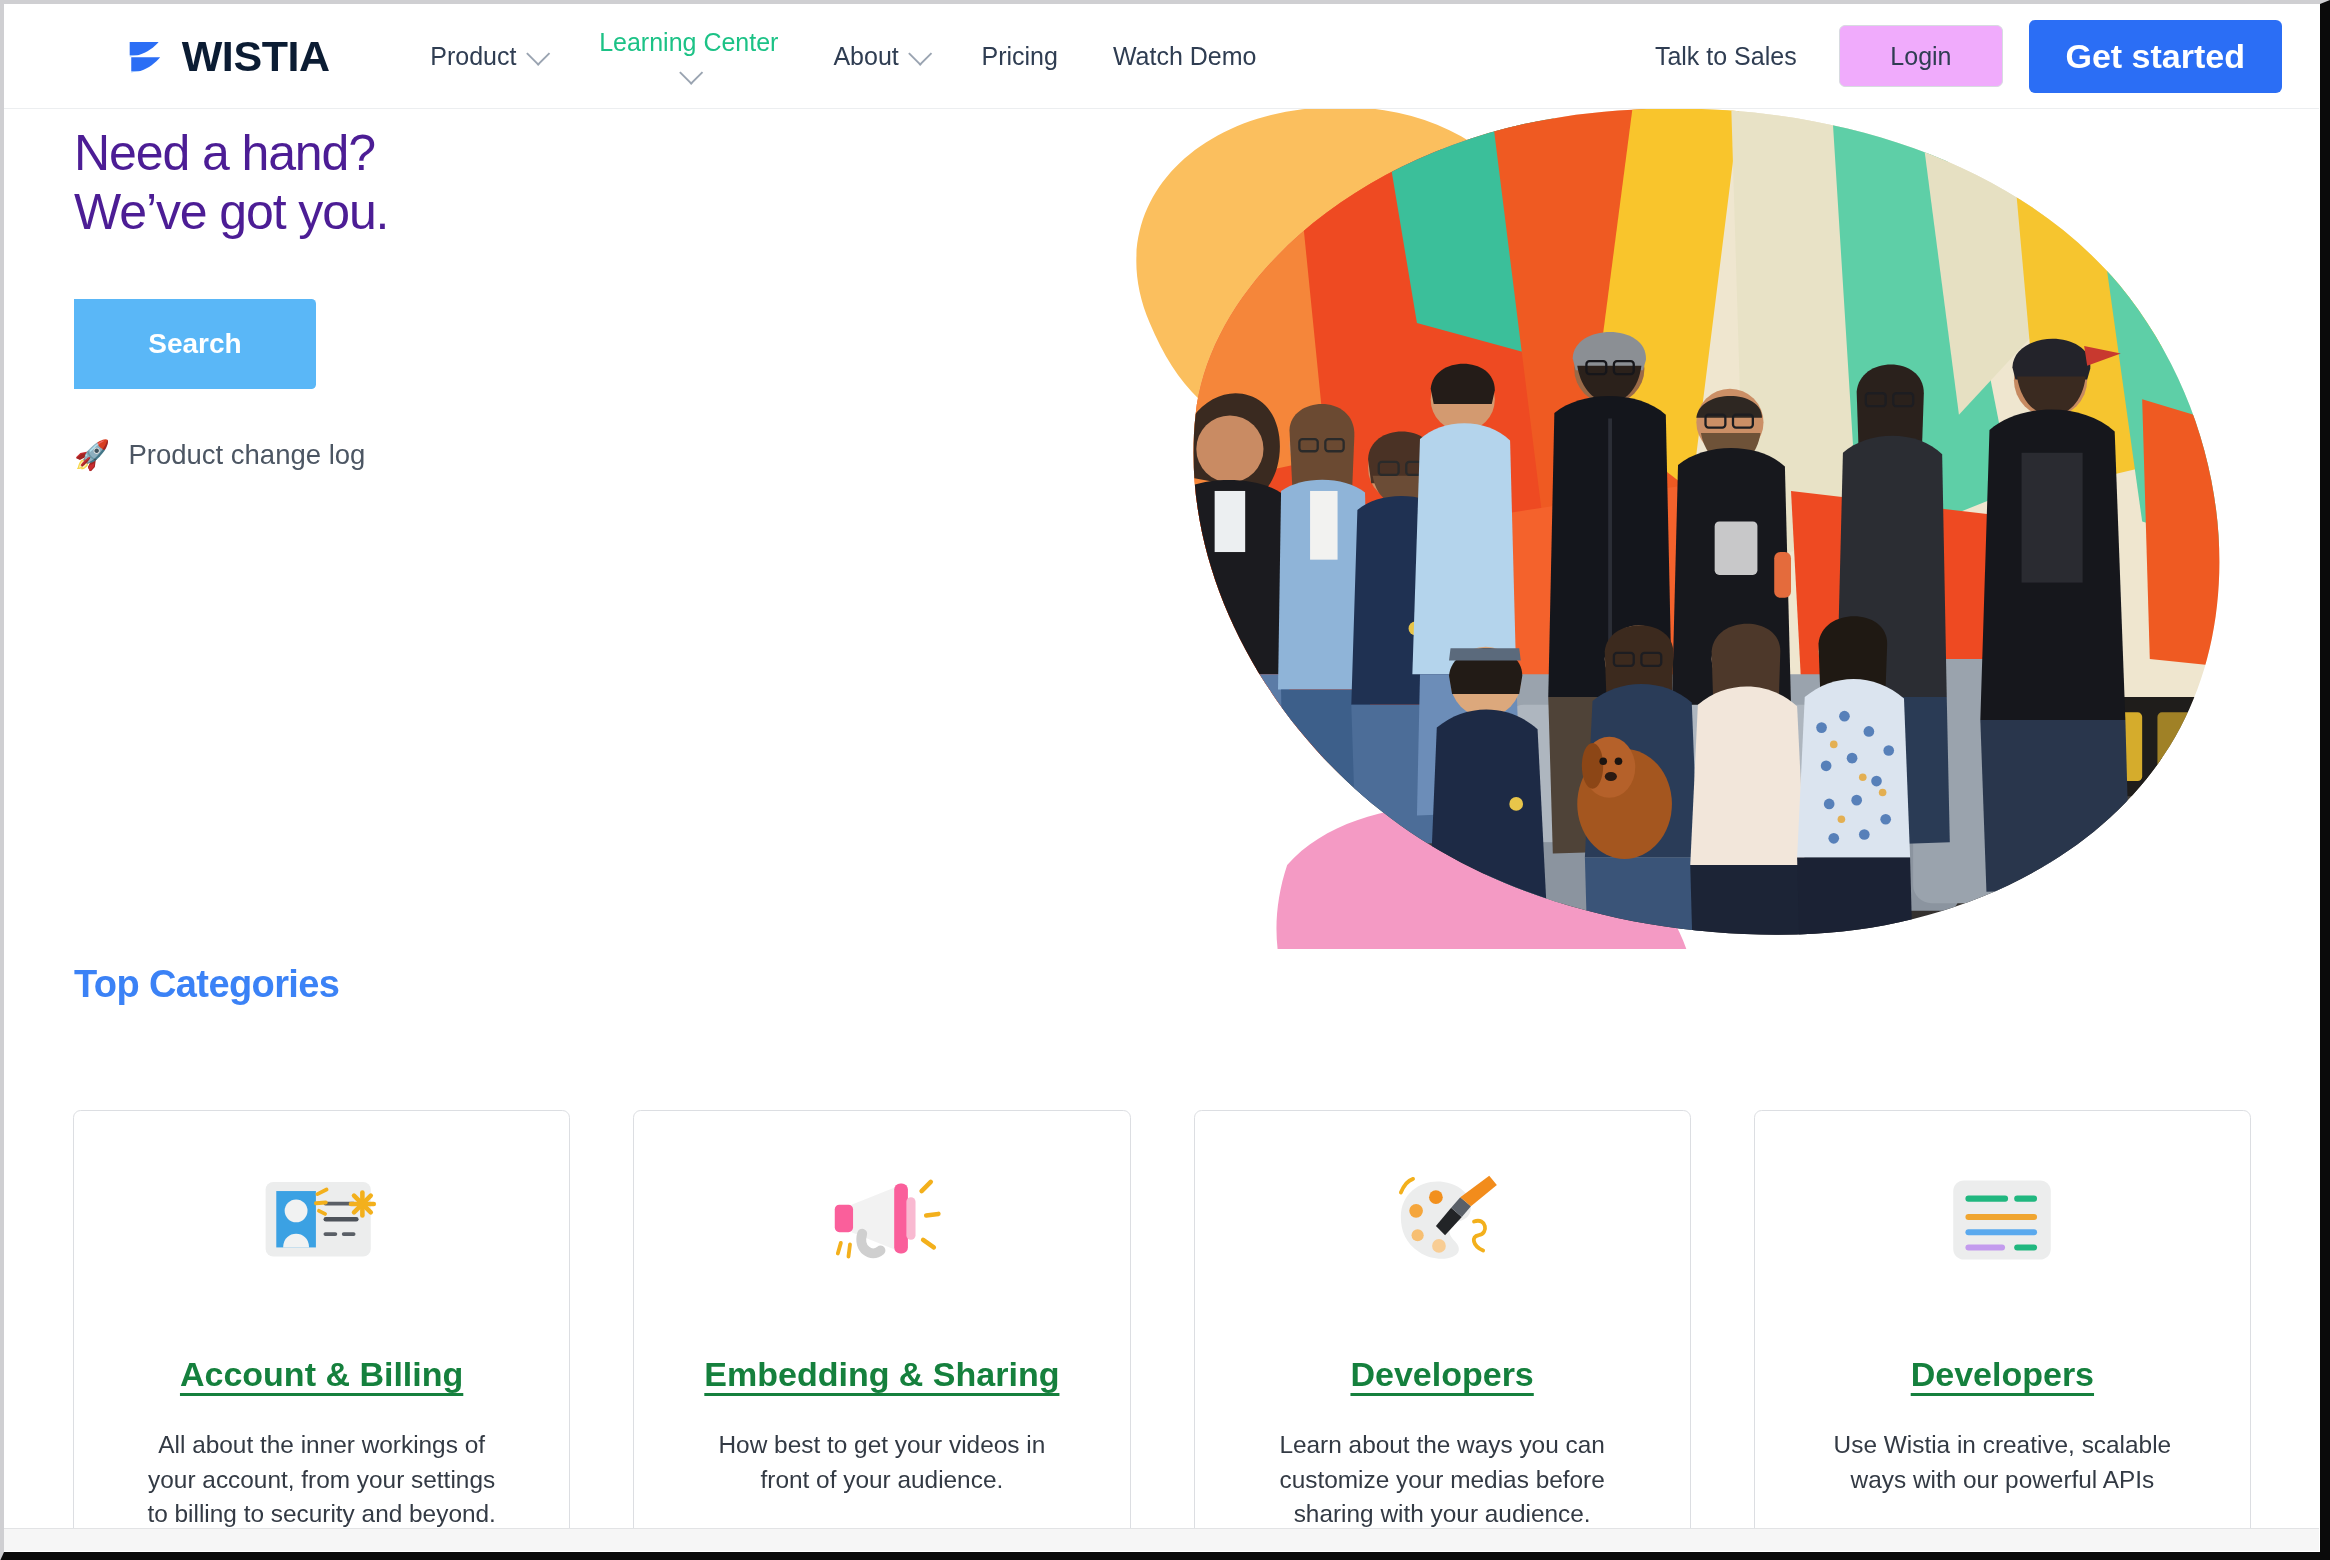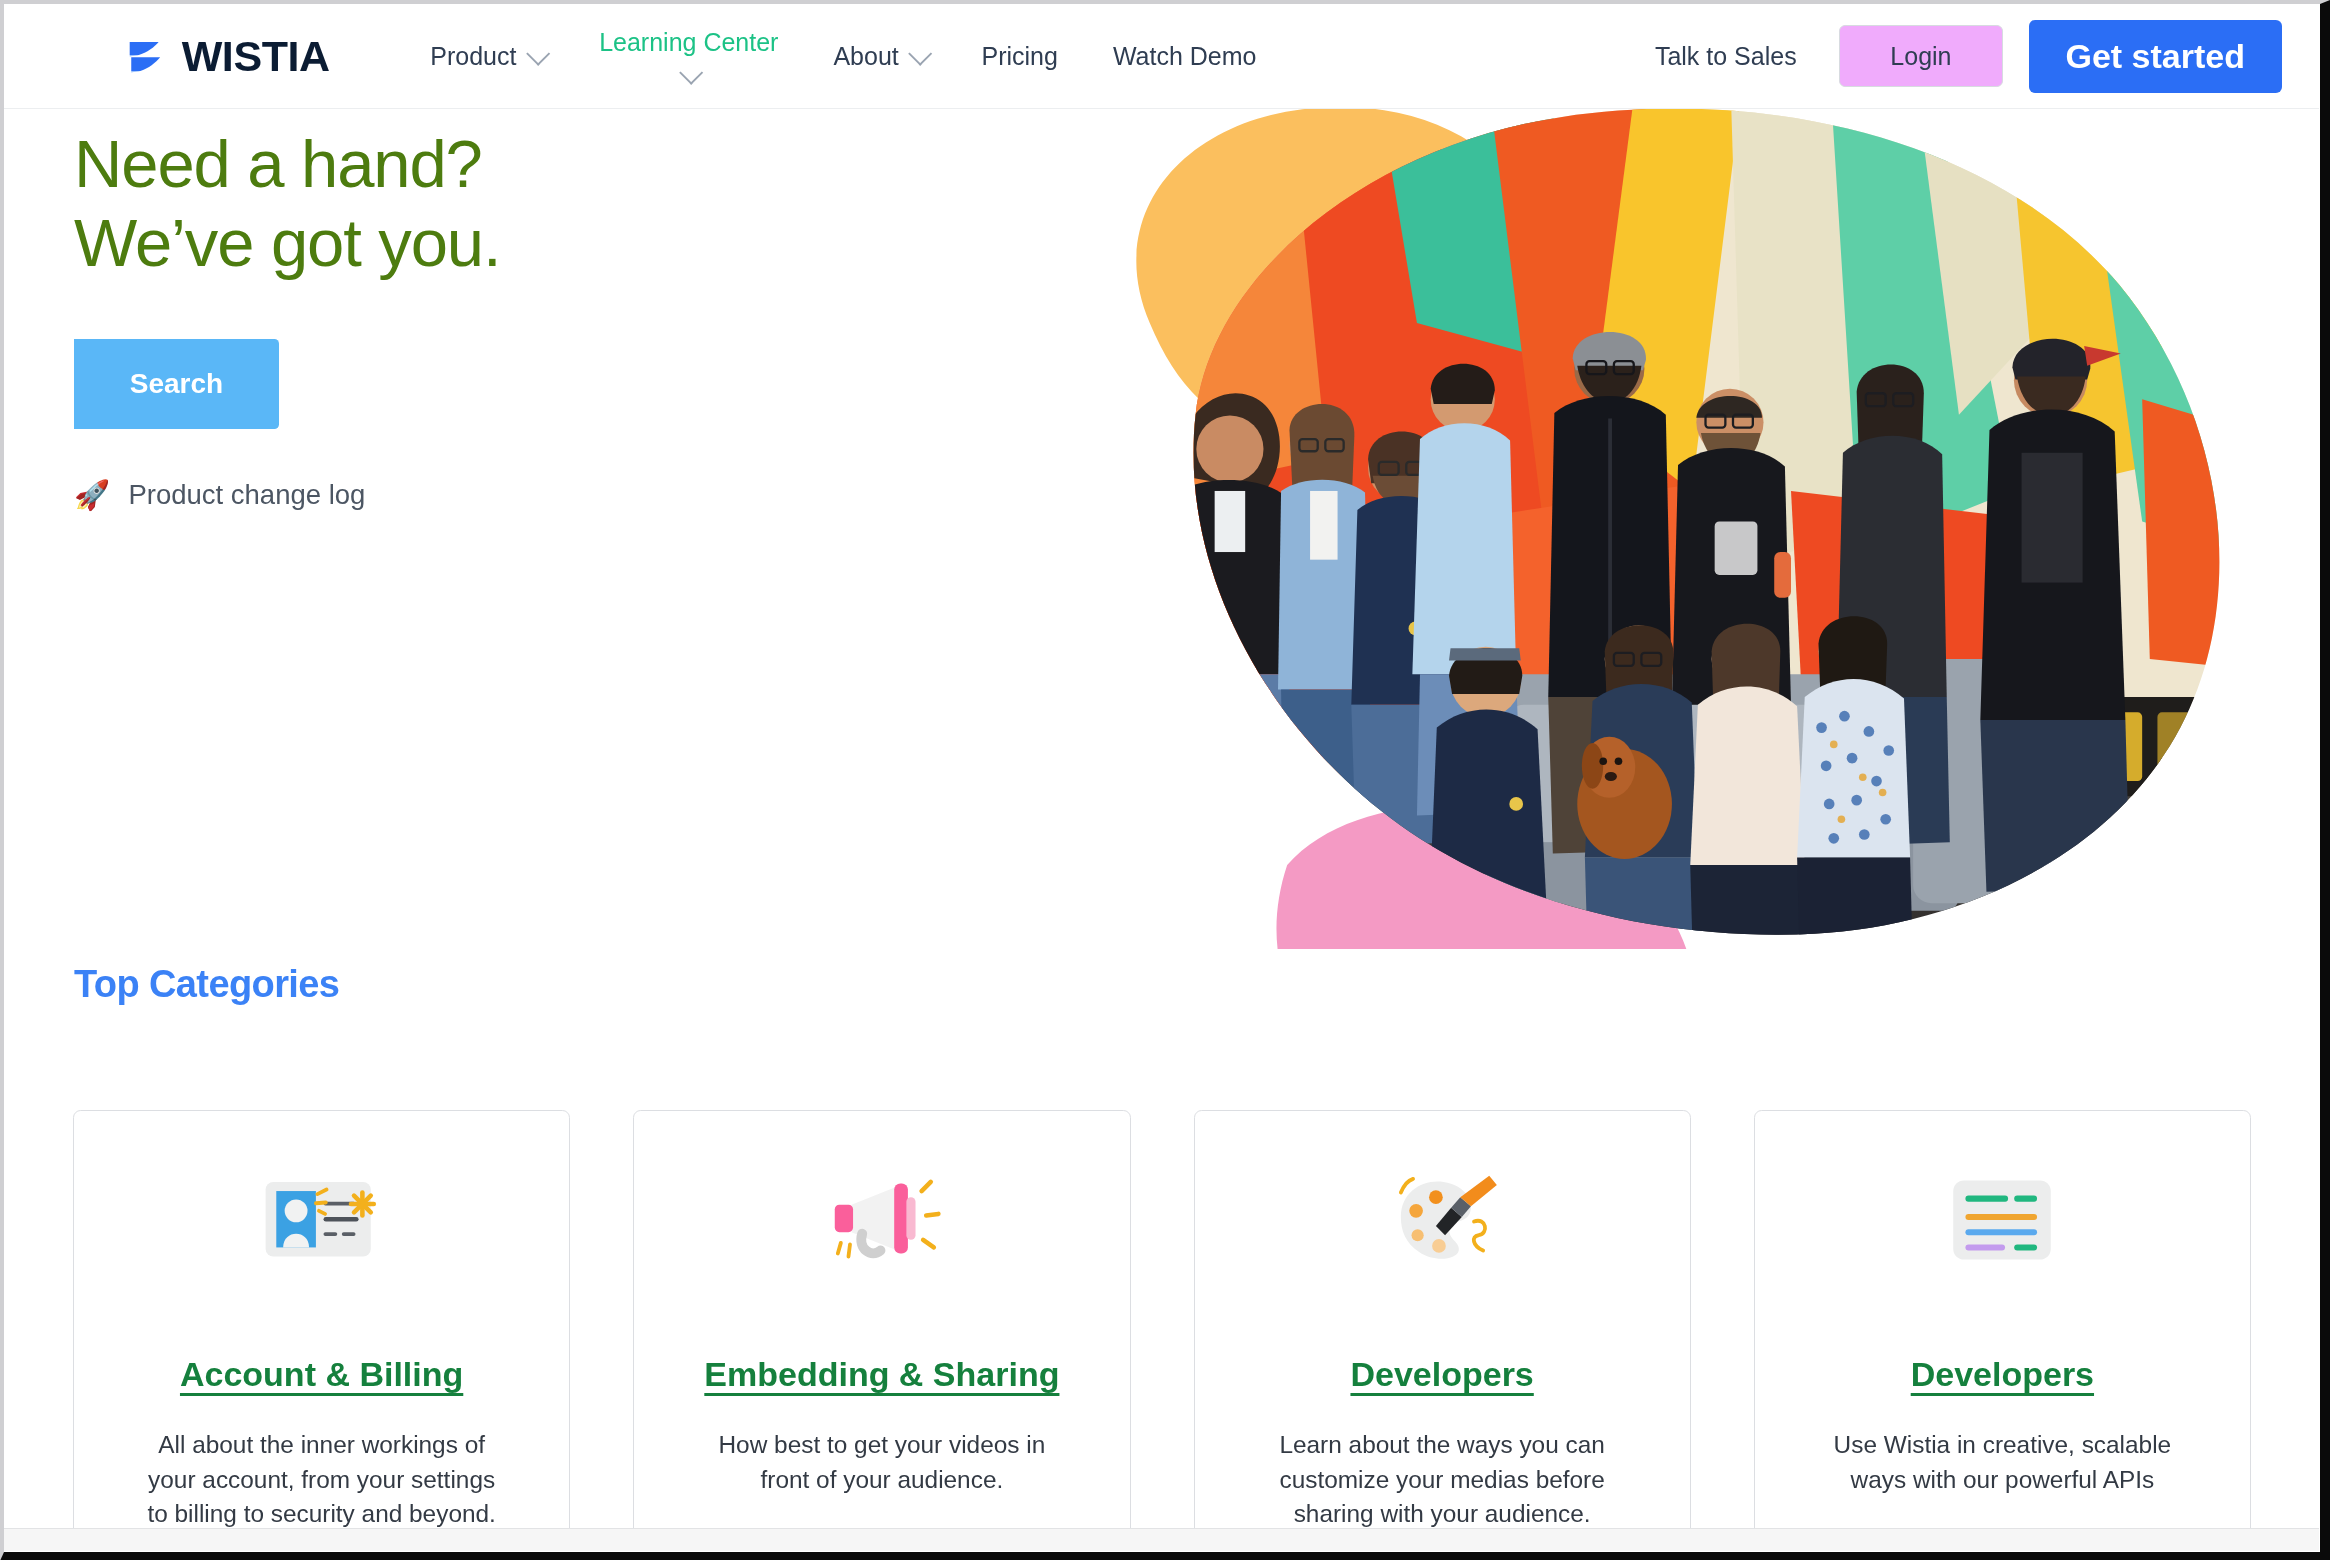--- a/index.html
+++ b/index.html
@@ -138,24 +138,24 @@
     width: 2315px;
     height: 855px;
   }
   .hero-left {
     position: absolute;
     top: 15.3px;
     left: 70px;
     width: 1031px;
   }
   .hero-title {
-    font-size: 67px;
+    font-size: 50px;
     line-height: 1.18;
     font-weight: 400;
-    color: #4d7c0f;
+    color: #4c1d95;
     letter-spacing: -1.1px;
   }
   .hero-title span { display: block; }
 
   .search-row {
     display: flex;
     margin-top: 57px;
     width: 912px;
     height: 90px;
   }
@@ -175,21 +175,21 @@
     flex: 1;
     border: none;
     outline: none;
     font-size: 27.5px;
     color: #3b4451;
     font-family: "Liberation Sans", sans-serif;
     background: transparent;
   }
   .search-input::placeholder { color: #9ba3ad; }
   .btn-search {
-    width: 205px;
+    width: 242px;
     background: #5ab7f7;
     border: none;
     color: #ffffff;
     font-size: 28px;
     font-weight: 700;
     cursor: pointer;
     border-radius: 0 4.6px 4.6px 0;
     font-family: "Liberation Sans", sans-serif;
   }
 

